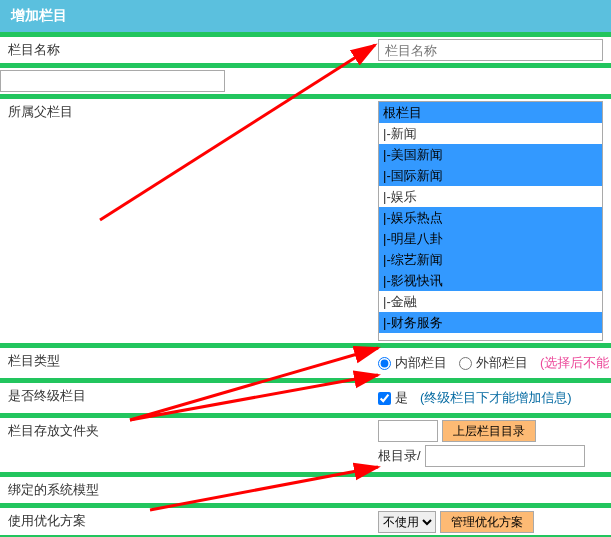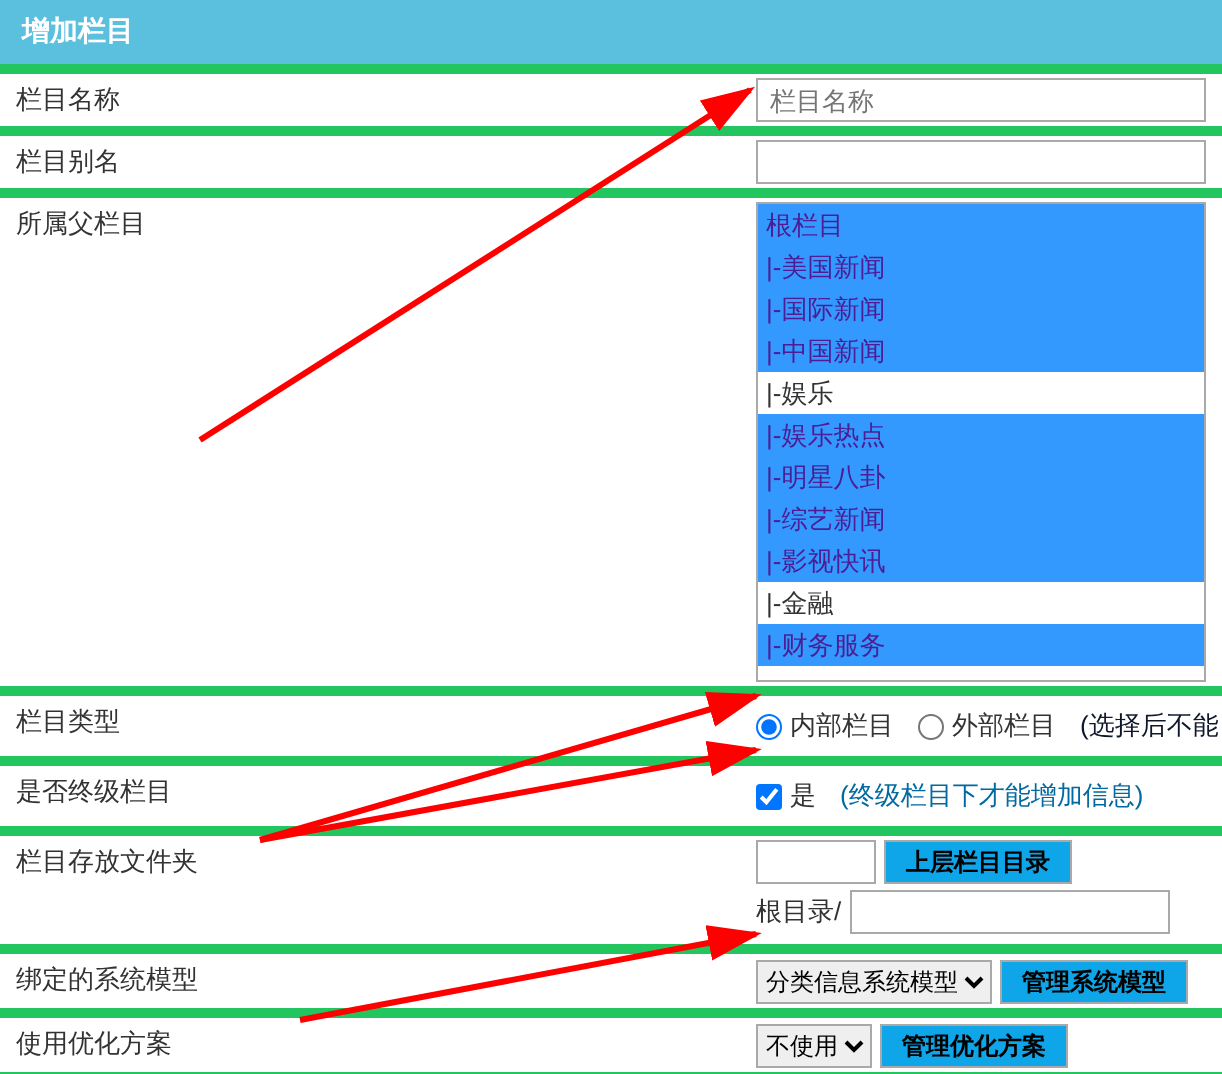--- a/index.html
+++ b/index.html
@@ -4,60 +4,59 @@
 <style>
 * { box-sizing: border-box; margin: 0; padding: 0; }
 body { font-family: "Microsoft YaHei", Arial, sans-serif; font-size: 13px; color: #333; width: 611px; height: 537px; overflow: hidden; position: relative; }
 .header { background: #5bc0de; color: #fff; padding: 6px 10px; font-size: 14px; font-weight: bold; border: 1px solid #5bc0de; }
 .row { display: flex; border-top: 5px solid #22c55e; min-height: 28px; }
 .label { width: 378px; padding: 4px 8px; flex-shrink: 0; }
 .field { flex: 1; padding: 2px 0; }
 input[type="text"] { height: 22px; padding: 2px 6px; border: 1px solid #a9a9a9; font-size: 13px; width: 225px; }
 .listbox { border: 1px solid #a9a9a9; background: #fff; width: 225px; height: 240px; overflow: hidden; font-size: 13px; }
 .listbox .item { padding: 1px 4px; line-height: 19px; }
-.listbox .selected { background: #3399ff; color: #4c1d95; }
+.listbox .selected { background: #3399ff; color: #000000; }
 .radio-row { padding: 4px 0; display: flex; align-items: center; gap: 4px; }
 .radio-row label { margin-right: 8px; }
-.hint { color: #0f172a; }
+.hint { color: #ec4899; }
 .warn { color: #0369a1; }
-.btn { background: #0ea5e9; border: 1px solid #a9a9a9; padding: 2px 10px; font-size: 12px; cursor: pointer; height: 22px; font-weight: bold; }
+.btn { background: #fdba74; border: 1px solid #a9a9a9; padding: 2px 10px; font-size: 12px; cursor: pointer; height: 22px; }
 select { height: 22px; border: 1px solid #a9a9a9; font-size: 12px; }
 .folder-row { display: flex; align-items: center; gap: 4px; margin-bottom: 3px; }
 .folder-row input { width: 90px; }
 svg.arrows { position: absolute; top: 0; left: 0; pointer-events: none; }
 </style>
 </head>
 <body>
 
 <div class="header">
   <span>增加栏目</span>
 </div>
 
 <div class="row">
   <div class="label">栏目名称</div>
   <div class="field">
     <input type="text" placeholder="栏目名称" style="">
   </div>
 </div>
 
 <div class="row">
-  <div class="label">栏目别名</div>
   <div class="field">
     <input type="text" value="" style="">
   </div>
 </div>
 
 <div class="row">
   <div class="label">所属父栏目</div>
   <div class="field">
     <div class="listbox" id="treebox">
         <div class="item selected">根栏目</div>
+        <div class="item">|-新闻</div>
         <div class="item selected">  |-美国新闻</div>
         <div class="item selected">  |-国际新闻</div>
-        <div class="item selected">  |-中国新闻</div>
         <div class="item">|-娱乐</div>
         <div class="item selected">  |-娱乐热点</div>
         <div class="item selected">  |-明星八卦</div>
         <div class="item selected">  |-综艺新闻</div>
         <div class="item selected">  |-影视快讯</div>
         <div class="item">|-金融</div>
         <div class="item selected">  |-财务服务</div>
       </div>
   </div>
 </div>
@@ -95,26 +94,20 @@
     </div>
     <div class="folder-row">
       <span>根目录/</span>
       <input type="text" style="width: 160px;" value="">
     </div>
   </div>
 </div>
 
 <div class="row">
   <div class="label">绑定的系统模型</div>
-  <div class="field" style="display:flex;gap:4px;align-items:center;padding-top:3px;">
-    <select>
-      <option>分类信息系统模型</option>
-    </select>
-    <button class="btn">管理系统模型</button>
-  </div>
 </div>
 
 <div class="row">
   <div class="label">使用优化方案</div>
   <div class="field" style="display:flex;gap:4px;align-items:flex-start;padding-top:3px;">
     <select>
       <option>不使用</option>
     </select>
     <button class="btn">管理优化方案</button>
   </div>

